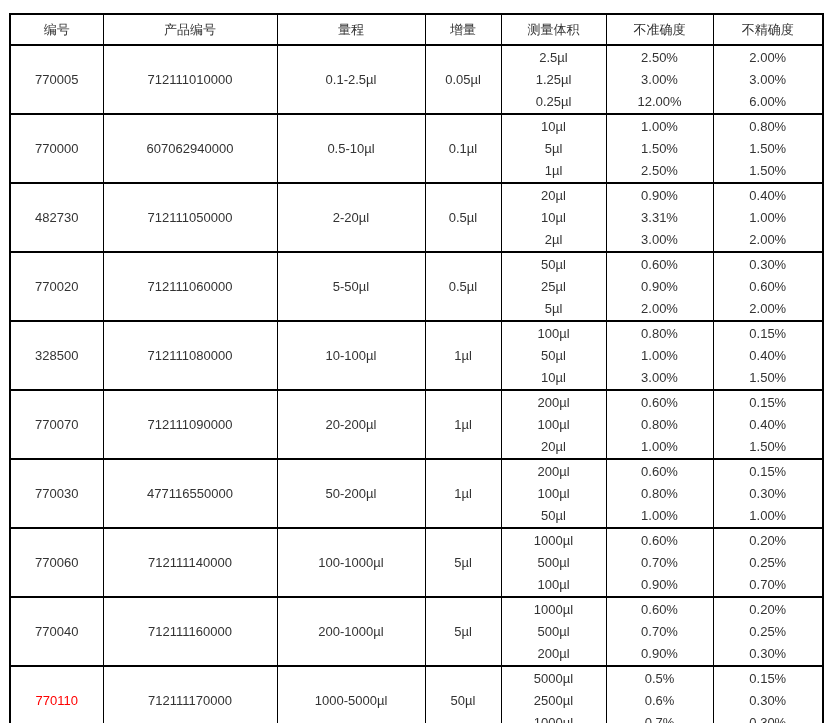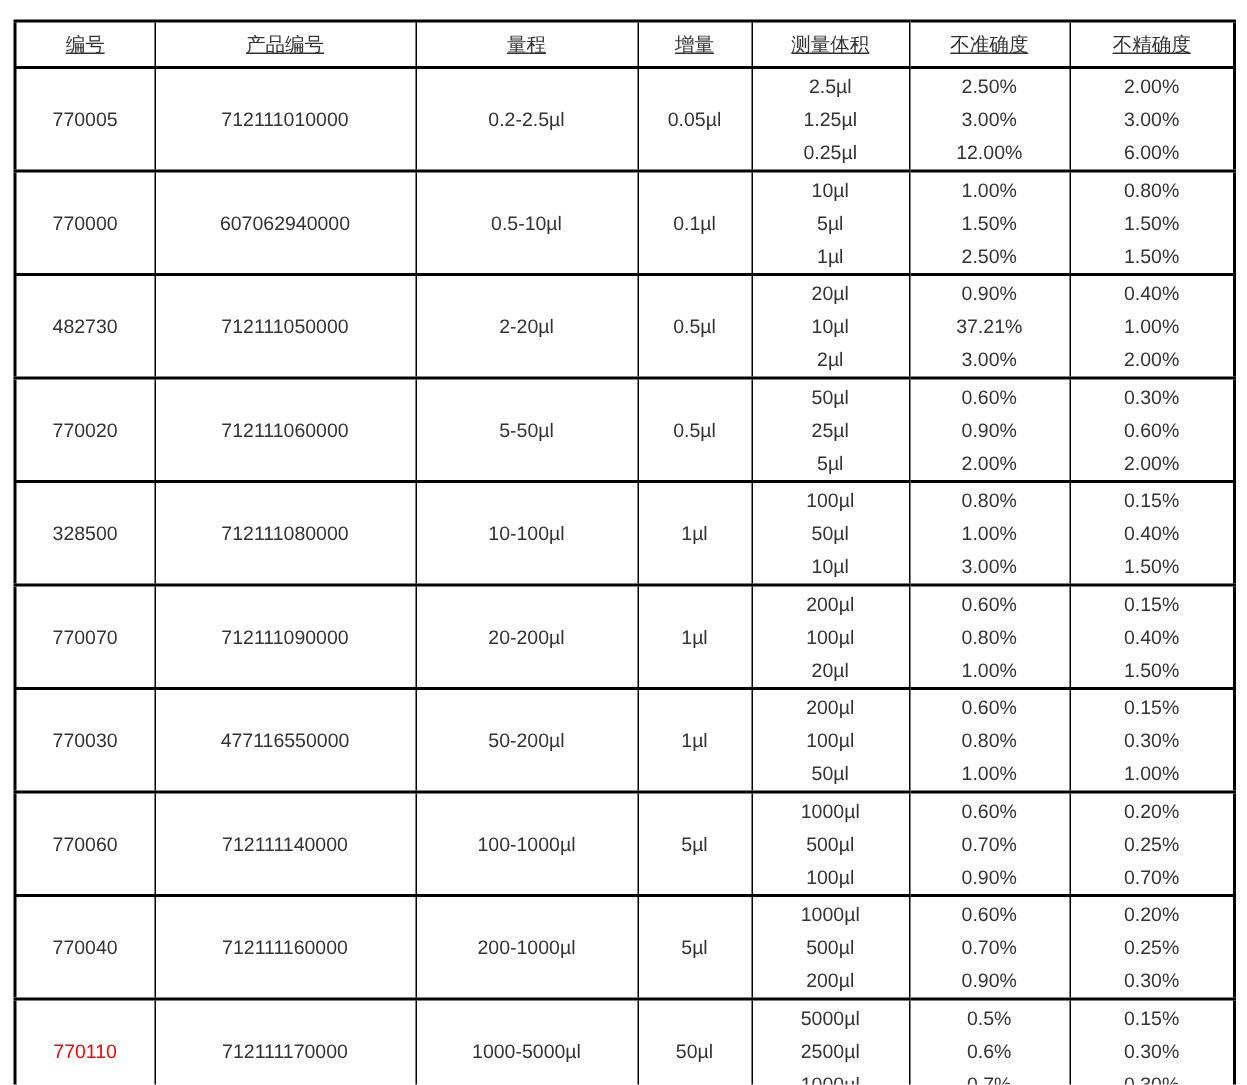--- a/index.html
+++ b/index.html
@@ -22,21 +22,21 @@
     border: 1px solid #000000;
     border-top: 2px solid #000000;
     text-align: center;
     vertical-align: middle;
     font-size: 13px;
     font-weight: normal;
     padding: 0;
     overflow: hidden;
     white-space: nowrap;
   }
-  .spec-table th { height: 29px; text-decoration: underline; }
+  .spec-table th { height: 29px; }
   .spec-table td { height: 67px; }
   td.multi div {
     height: 22px;
     line-height: 22px;
   }
   .highlight-code {
     color: #ff0000;
     font-weight: bold;
   }
 </style>
@@ -61,21 +61,21 @@
       <th>增量</th>
       <th>测量体积</th>
       <th>不准确度</th>
       <th>不精确度</th>
     </tr>
   </thead>
   <tbody id="table-body">
   <tr>
     <td>770005</td>
     <td>712111010000</td>
-    <td>0.2-2.5µl</td>
+    <td>0.1-2.5µl</td>
     <td>0.05µl</td>
     <td class="multi">
           <div>2.5µl</div>
           <div>1.25µl</div>
           <div>0.25µl</div>
         </td>
     <td class="multi">
           <div>2.50%</div>
           <div>3.00%</div>
           <div>12.00%</div>
@@ -114,21 +114,21 @@
     <td>712111050000</td>
     <td>2-20µl</td>
     <td>0.5µl</td>
     <td class="multi">
           <div>20µl</div>
           <div>10µl</div>
           <div>2µl</div>
         </td>
     <td class="multi">
           <div>0.90%</div>
-          <div>37.21%</div>
+          <div>3.31%</div>
           <div>3.00%</div>
         </td>
     <td class="multi">
           <div>0.40%</div>
           <div>1.00%</div>
           <div>2.00%</div>
         </td>
   </tr>
 
   <tr>

